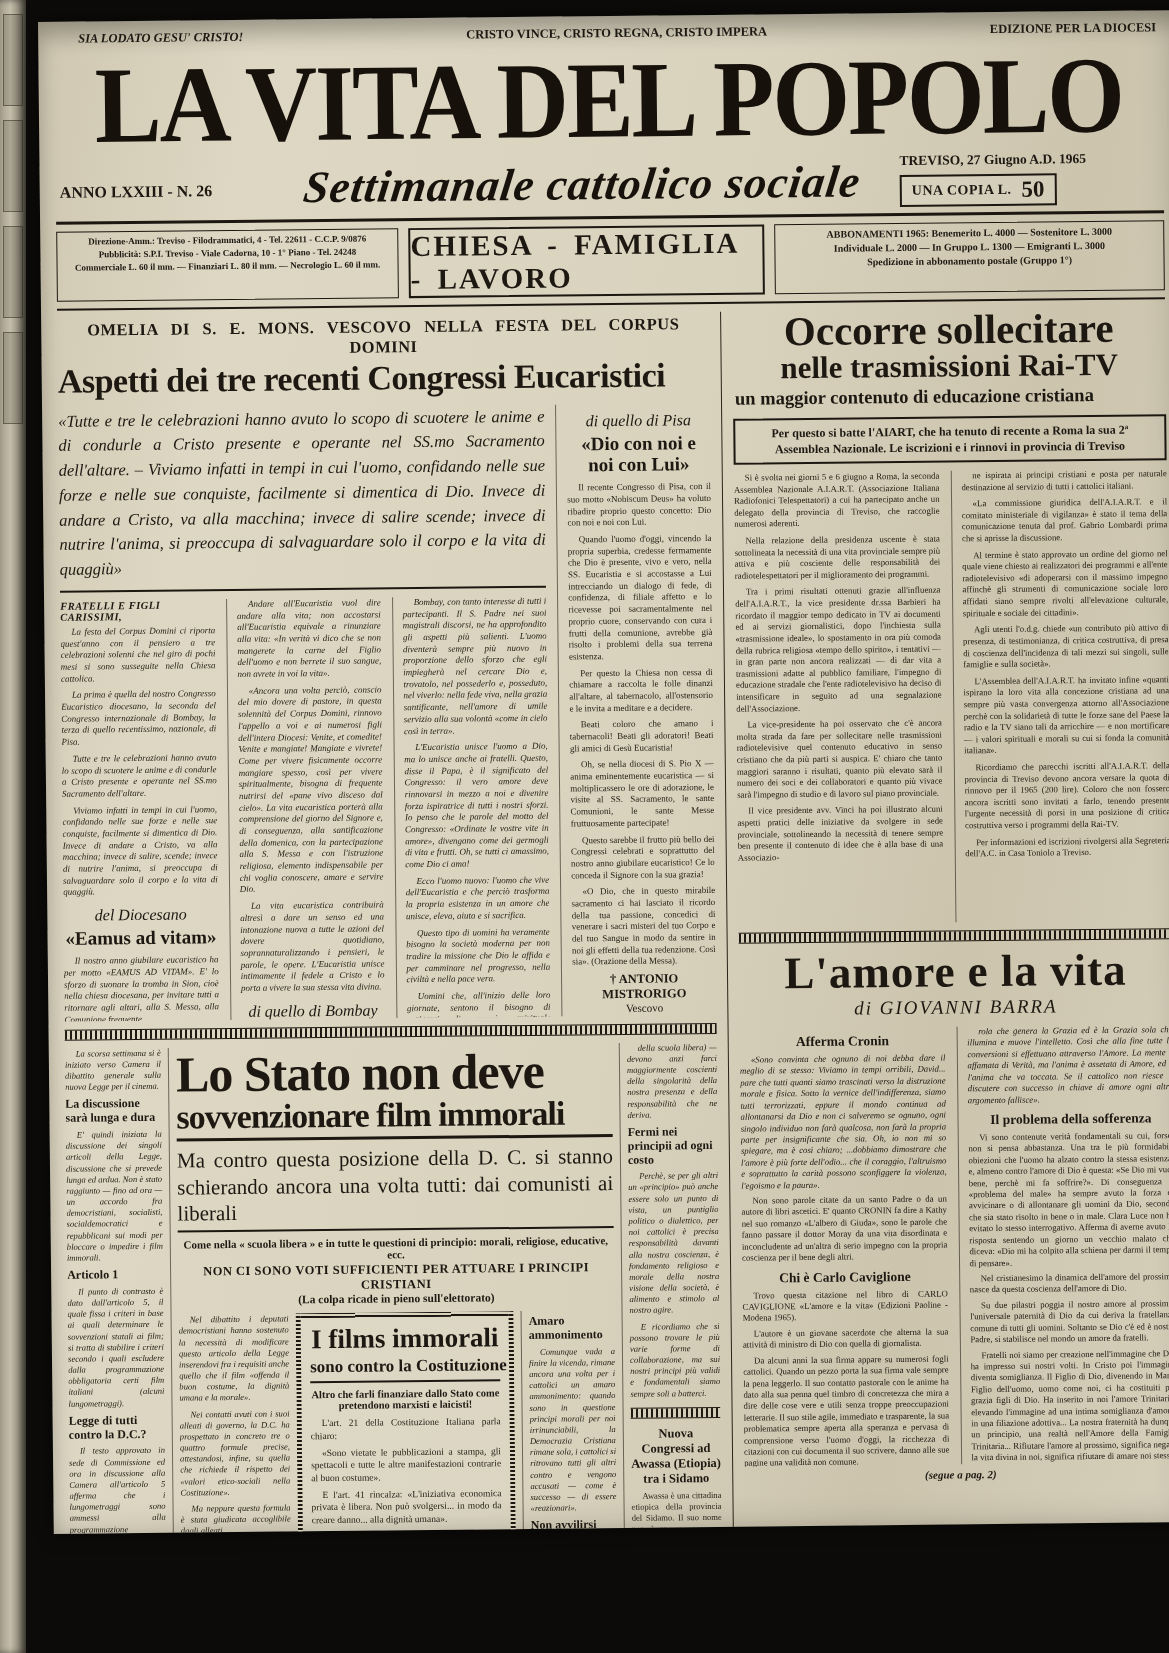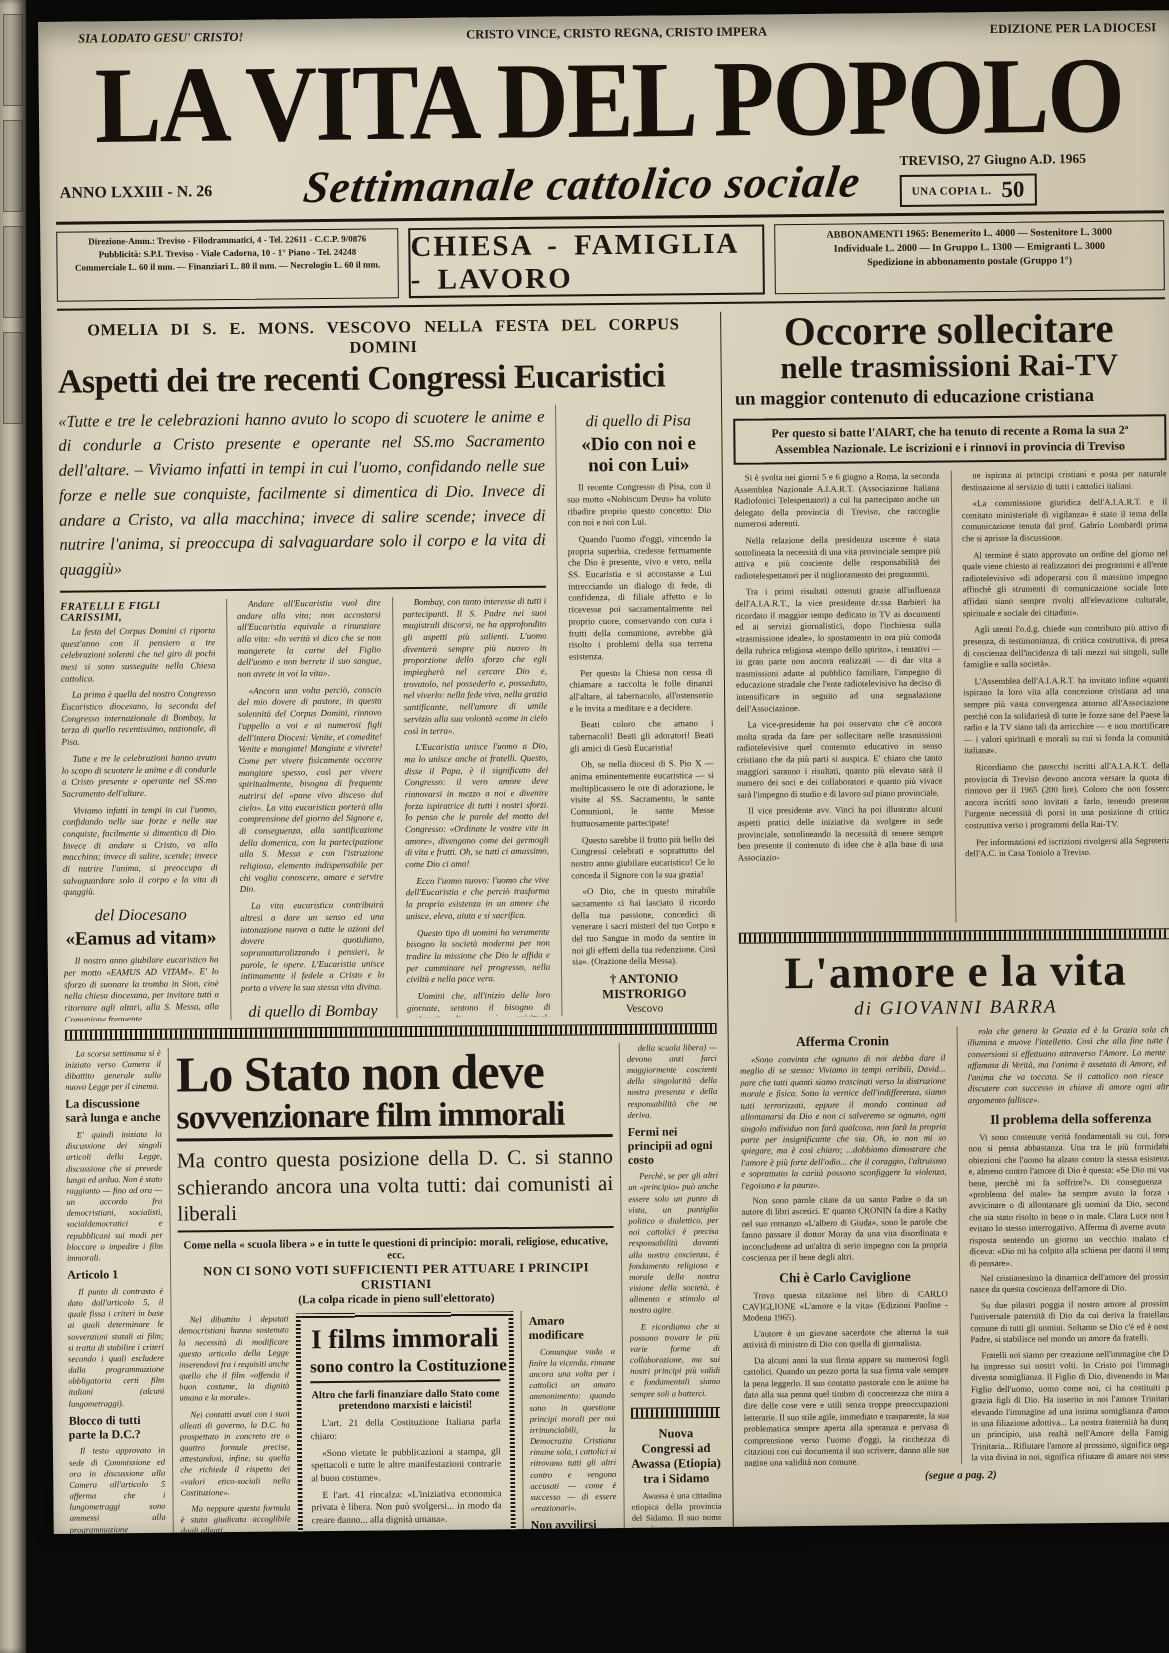--- a/index.html
+++ b/index.html
@@ -19,21 +19,21 @@
   .topline .ear-l{font-style:italic;}
   .masthead{text-align:center;font-weight:bold;font-size:97px;line-height:.98;letter-spacing:-2px;
             color:#16110b;transform:scale(1.03,1.12);transform-origin:center top;white-space:nowrap;margin-top:6px;}
   .subrow{display:flex;align-items:flex-end;margin-top:14px;padding:0 4px;}
   .issue{width:215px;font-size:16px;font-weight:bold;padding-bottom:14px;}
   .script{flex:1;text-align:center;font-size:45px;font-weight:bold;font-style:italic;
           transform:skewX(-8deg);letter-spacing:1px;color:#17120c;}
   .datecell{width:260px;text-align:left;padding-left:10px;}
   .dateline{font-size:13.5px;font-weight:bold;white-space:nowrap;}
   .pricebox{display:inline-flex;align-items:center;gap:10px;border:2px solid #1c1711;padding:1px 10px;margin-top:6px;background:rgba(255,255,255,.12);}
-  .price-l{font-size:11px;font-weight:bold;letter-spacing:.5px;}
+  .price-l{font-size:14px;font-weight:bold;letter-spacing:.5px;}
   .price-v{font-size:23px;font-weight:bold;}
   .rule-heavy{border:0;border-top:3px solid #1c1711;margin:6px 0 0;}
   .infobar{display:flex;gap:10px;margin:7px 0;align-items:stretch;}
   .admin{width:328px;border:1px solid #1c1711;padding:3px 6px;font-size:9px;line-height:1.45;text-align:center;font-weight:bold;}
   .banner{flex:1;border:2px solid #1c1711;display:flex;align-items:center;justify-content:center;
           font-size:29px;font-weight:bold;letter-spacing:2px;word-spacing:6px;}
   .subs{width:372px;border:1px solid #1c1711;padding:3px 8px;font-size:10px;line-height:1.4;text-align:center;font-weight:bold;}
   .rule-thin{border:0;border-top:2px solid #1c1711;margin:0 0 8px;}
   
   .content{display:flex;}
@@ -211,25 +211,25 @@
             </div>
           </div>
         </div>
 
         <div class="tickbar"></div>
 
         <div class="film-grid">
 
           <div class="fcol1">
             <p class="bp">La scorsa settimana si è iniziato verso Camera il dibattito generale sulla nuova Legge per il cinema.</p>
-            <div class="fsub">La discussione sarà lunga e anche</div>
+            <div class="fsub">La discussione sarà lunga e dura</div>
             <p class="bp">E' quindi iniziata la discussione dei singoli articoli della Legge, discussione che si prevede lunga ed ardua. Non è stato raggiunto — fino ad ora — un accordo fra democristiani, socialisti, socialdemocratici e repubblicani sui modi per bloccare o impedire i film immorali.</p>
             <div class="fsub">Articolo 1</div>
             <p class="bp">Il punto di contrasto è dato dall'articolo 5, il quale fissa i criteri in base ai quali determinare le sovvenzioni statali ai film; si tratta di stabilire i criteri secondo i quali escludere dalla programmazione obbligatoria certi film italiani (alcuni lungometraggi).</p>
-            <div class="fsub">Blocco di tutti parte la D.C.?</div>
+            <div class="fsub">Legge di tutti contro la D.C.?</div>
             <p class="bp">Il testo approvato in sede di Commissione ed ora in discussione alla Camera all'articolo 5 afferma che i lungometraggi sono ammessi alla programmazione obbligatoria «salvo quelli che non presentino sufficienti requisiti di idoneità tecnica, qualità artistica o spettacolare o culturale».</p>
           </div>
 
           <div class="film-head">
             <div class="fh1">Lo Stato non deve</div>
             <div class="fh2">sovvenzionare film immorali</div>
             <div class="fdeck">Ma contro questa posizione della D. C. si stanno schierando ancora una volta tutti: dai comunisti ai liberali</div>
             <div class="fbold">Come nella « scuola libera » e in tutte le questioni di principio: morali, religiose, educative, ecc.</div>
             <div class="fcaps">NON CI SONO VOTI SUFFICIENTI PER ATTUARE I PRINCIPI CRISTIANI</div>
             <div class="fparen">(La colpa ricade in pieno sull'elettorato)</div>
@@ -248,21 +248,21 @@
               <div class="fbox-h2">sono contro la Costituzione</div>
               <div class="fbox-sub">Altro che farli finanziare dallo Stato come pretendono marxisti e laicisti!</div>
               <p class="bp">L'art. 21 della Costituzione Italiana parla chiaro:</p>
               <p class="bp">«Sono vietate le pubblicazioni a stampa, gli spettacoli e tutte le altre manifestazioni contrarie al buon costume».</p>
               <p class="bp">E l'art. 41 rincalza: «L'iniziativa economica privata è libera. Non può svolgersi... in modo da creare danno... alla dignità umana».</p>
             </div>
 
           </div>
 
           <div class="fcol4">
-            <div class="fsub">Amaro modificare</div>
+            <div class="fsub">Amaro ammonimento</div>
             <p class="bp">Comunque vada a finire la vicenda, rimane ancora una volta per i cattolici un amaro ammonimento: quando sono in questione principi morali per noi irrinunciabili, la Democrazia Cristiana rimane sola, i cattolici si ritrovano tutti gli altri contro e vengono accusati — come è successo — di essere «reazionari».</p>
             <div class="fsub">Non avvilirsi anche se siamo soli</div>
 
           </div>
 
           <div class="fcol5">
             <p class="bp">della scuola libera) — devono anzi farci maggiormente coscienti della singolarità della nostra presenza e della responsabilità che ne deriva.</p>
             <div class="fsub">Fermi nei principii ad ogni costo</div>
             <p class="bp">Perchè, se per gli altri un «principio» può anche essere solo un punto di vista, un puntiglio politico o dialettico, per noi cattolici è precisa responsabilità davanti alla nostra coscienza, è fondamento religioso e morale della nostra visione della società, è alimento e stimolo al nostro agire.</p>
             <p class="bp">E ricordiamo che si possono trovare le più varie forme di collaborazione, ma sui nostri principi più validi e fondamentali siamo sempre soli a batterci.</p>

